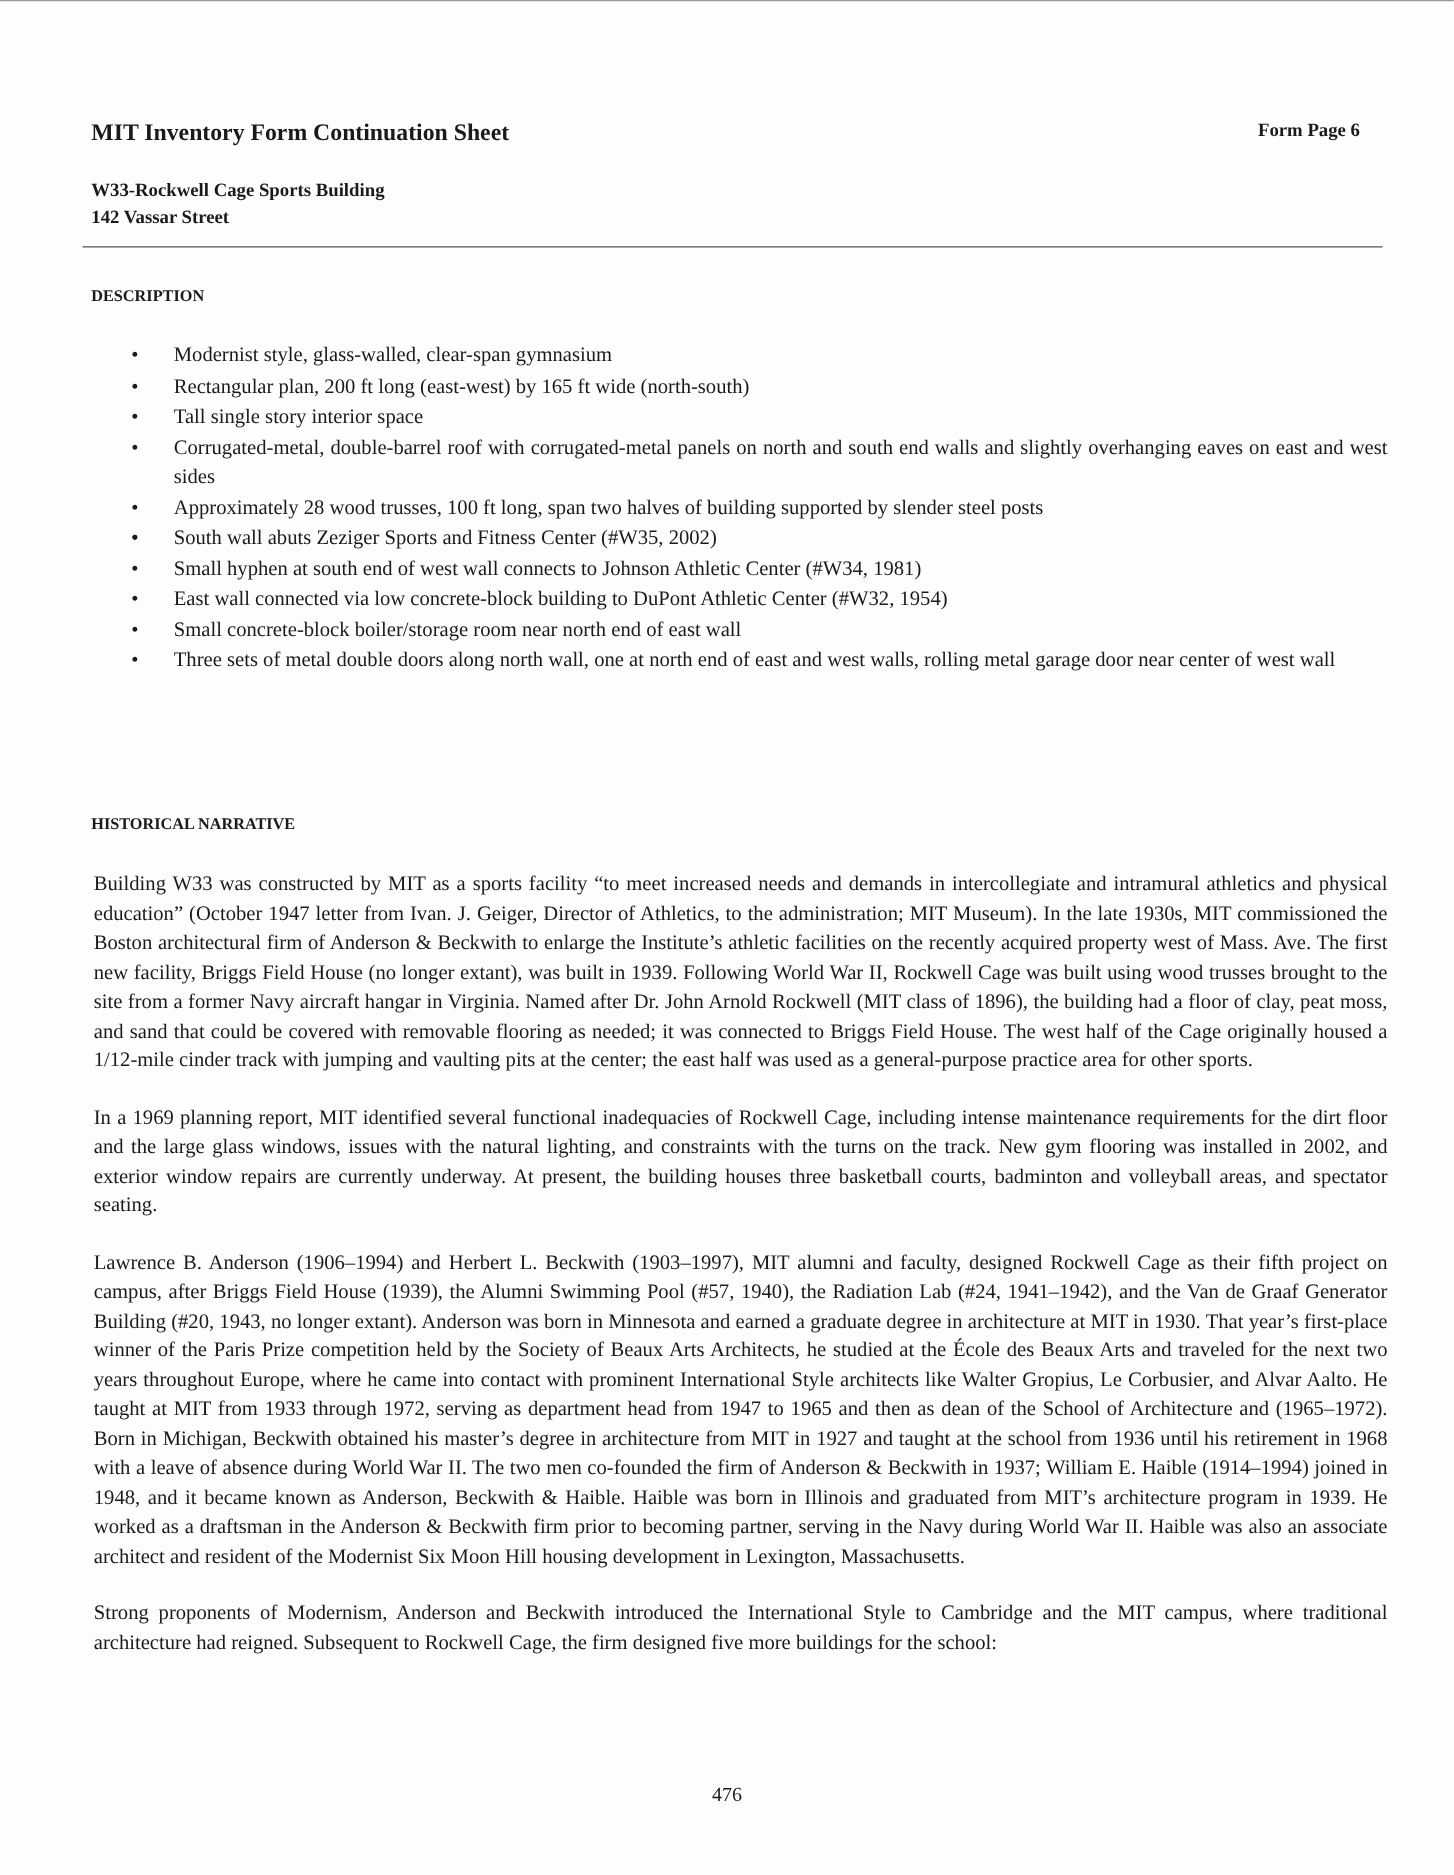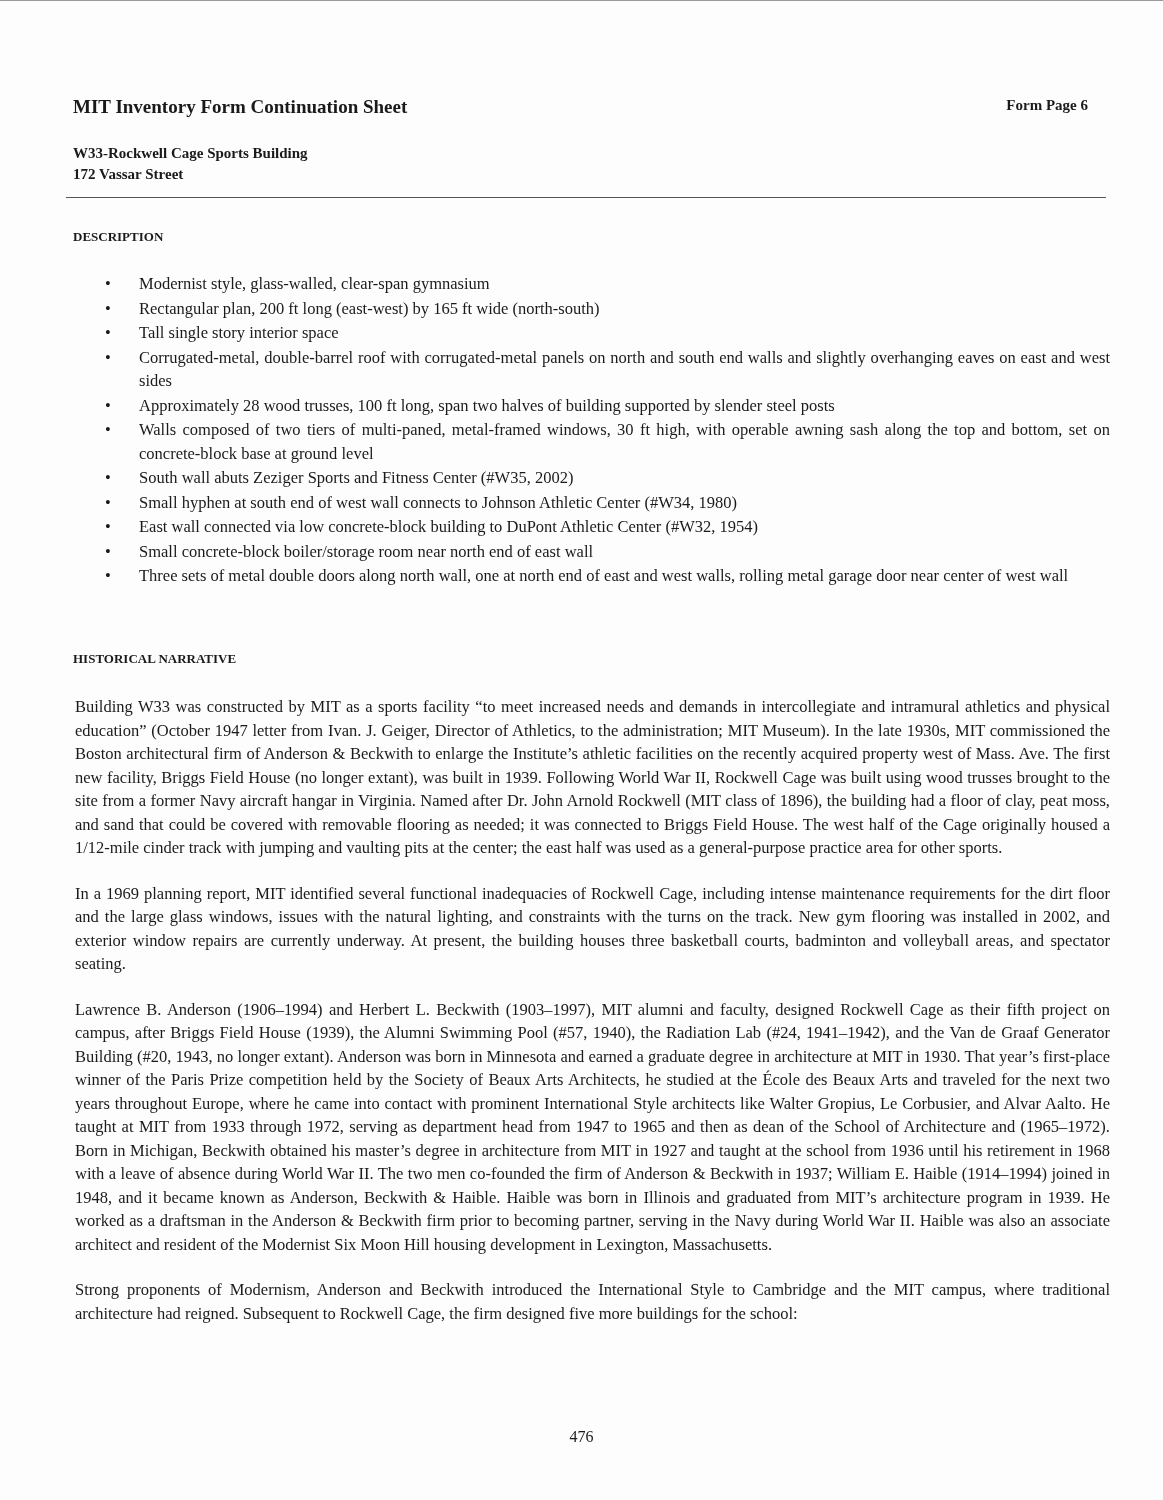--- a/index.html
+++ b/index.html
@@ -109,36 +109,36 @@
   </style>
 </head>
 <body>
 
 <div class="top-edge"></div>
 
 <div class="header">
   <h1 class="form-title">MIT Inventory Form Continuation Sheet</h1>
   <div class="form-page">Form Page 6</div>
   <div class="building-name">W33-Rockwell Cage Sports Building</div>
-  <div class="address">172 Vassar Street</div>
+  <div class="address">142 Vassar Street</div>
 </div>
 
 <div class="rule"></div>
 
 <h2 class="section-heading" id="desc-heading">DESCRIPTION</h2>
 
 <ul class="bullets">
   <li><span class="bullet">•</span><span>Modernist style, glass-walled, clear-span gymnasium</span></li>
   <li><span class="bullet">•</span><span>Rectangular plan, 200 ft long (east-west) by 165 ft wide (north-south)</span></li>
   <li><span class="bullet">•</span><span>Tall single story interior space</span></li>
   <li><span class="bullet">•</span><span>Corrugated-metal, double-barrel roof with corrugated-metal panels on north and south end walls and slightly overhanging eaves on east and west sides</span></li>
   <li><span class="bullet">•</span><span>Approximately 28 wood trusses, 100 ft long, span two halves of building supported by slender steel posts</span></li>
-  <li><span class="bullet">•</span><span>Walls composed of two tiers of multi-paned, metal-framed windows, 30 ft high, with operable awning sash along the top and bottom, set on concrete-block base at ground level</span></li>
+  <li><span class="bullet">•</span></li>
   <li><span class="bullet">•</span><span>South wall abuts Zeziger Sports and Fitness Center (#W35, 2002)</span></li>
-  <li><span class="bullet">•</span><span>Small hyphen at south end of west wall connects to Johnson Athletic Center (#W34, 1980)</span></li>
+  <li><span class="bullet">•</span><span>Small hyphen at south end of west wall connects to Johnson Athletic Center (#W34, 1981)</span></li>
   <li><span class="bullet">•</span><span>East wall connected via low concrete-block building to DuPont Athletic Center (#W32, 1954)</span></li>
   <li><span class="bullet">•</span><span>Small concrete-block boiler/storage room near north end of east wall</span></li>
   <li><span class="bullet">•</span><span>Three sets of metal double doors along north wall, one at north end of east and west walls, rolling metal garage door near center of west wall</span></li>
 </ul>
 
 <h2 class="section-heading" id="hist-heading">HISTORICAL NARRATIVE</h2>
 
 <div class="narrative">
   <p>Building W33 was constructed by MIT as a sports facility “to meet increased needs and demands in intercollegiate and intramural athletics and physical education” (October 1947 letter from Ivan. J. Geiger, Director of Athletics, to the administration; MIT Museum). In the late 1930s, MIT commissioned the Boston architectural firm of Anderson &amp; Beckwith to enlarge the Institute’s athletic facilities on the recently acquired property west of Mass. Ave. The first new facility, Briggs Field House (no longer extant), was built in 1939. Following World War II, Rockwell Cage was built using wood trusses brought to the site from a former Navy aircraft hangar in Virginia. Named after Dr. John Arnold Rockwell (MIT class of 1896), the building had a floor of clay, peat moss, and sand that could be covered with removable flooring as needed; it was connected to Briggs Field House. The west half of the Cage originally housed a 1/12-mile cinder track with jumping and vaulting pits at the center; the east half was used as a general-purpose practice area for other sports.</p>
   <p>In a 1969 planning report, MIT identified several functional inadequacies of Rockwell Cage, including intense maintenance requirements for the dirt floor and the large glass windows, issues with the natural lighting, and constraints with the turns on the track. New gym flooring was installed in 2002, and exterior window repairs are currently underway. At present, the building houses three basketball courts, badminton and volleyball areas, and spectator seating.</p>

